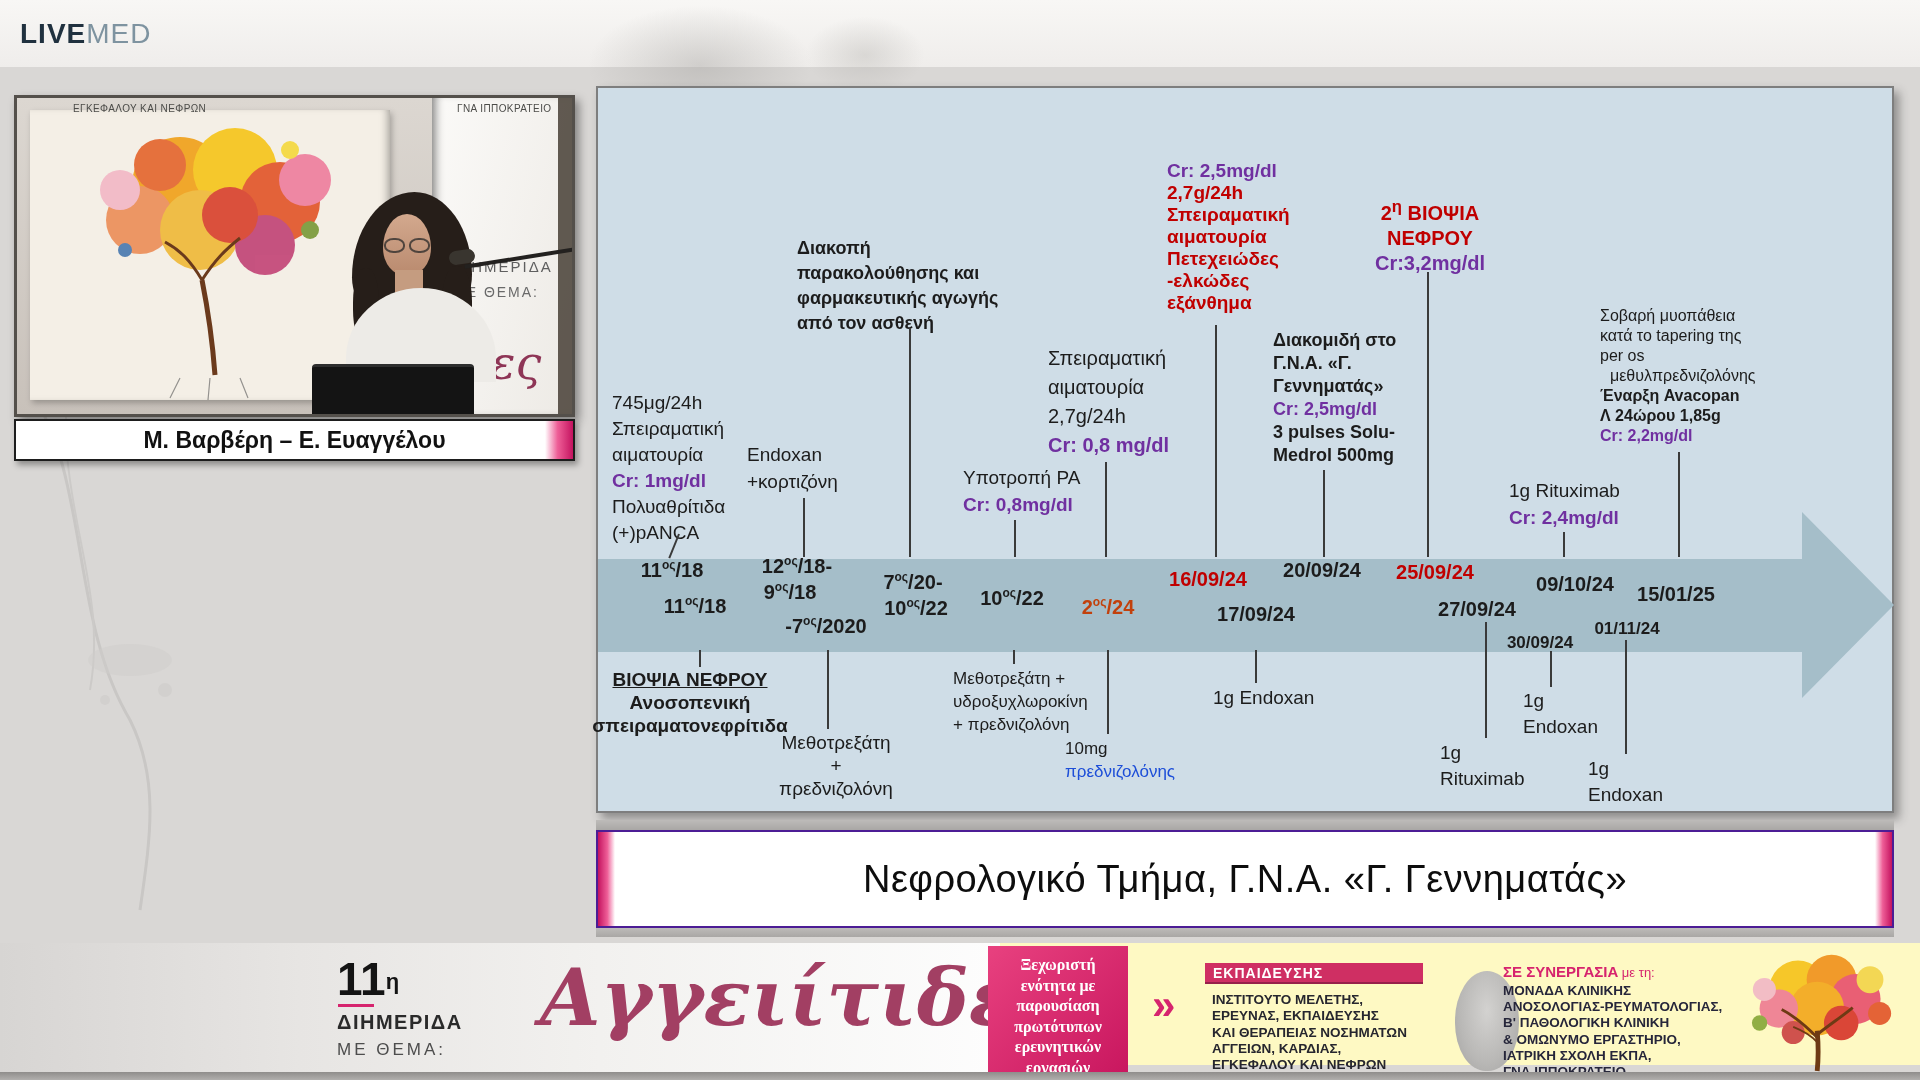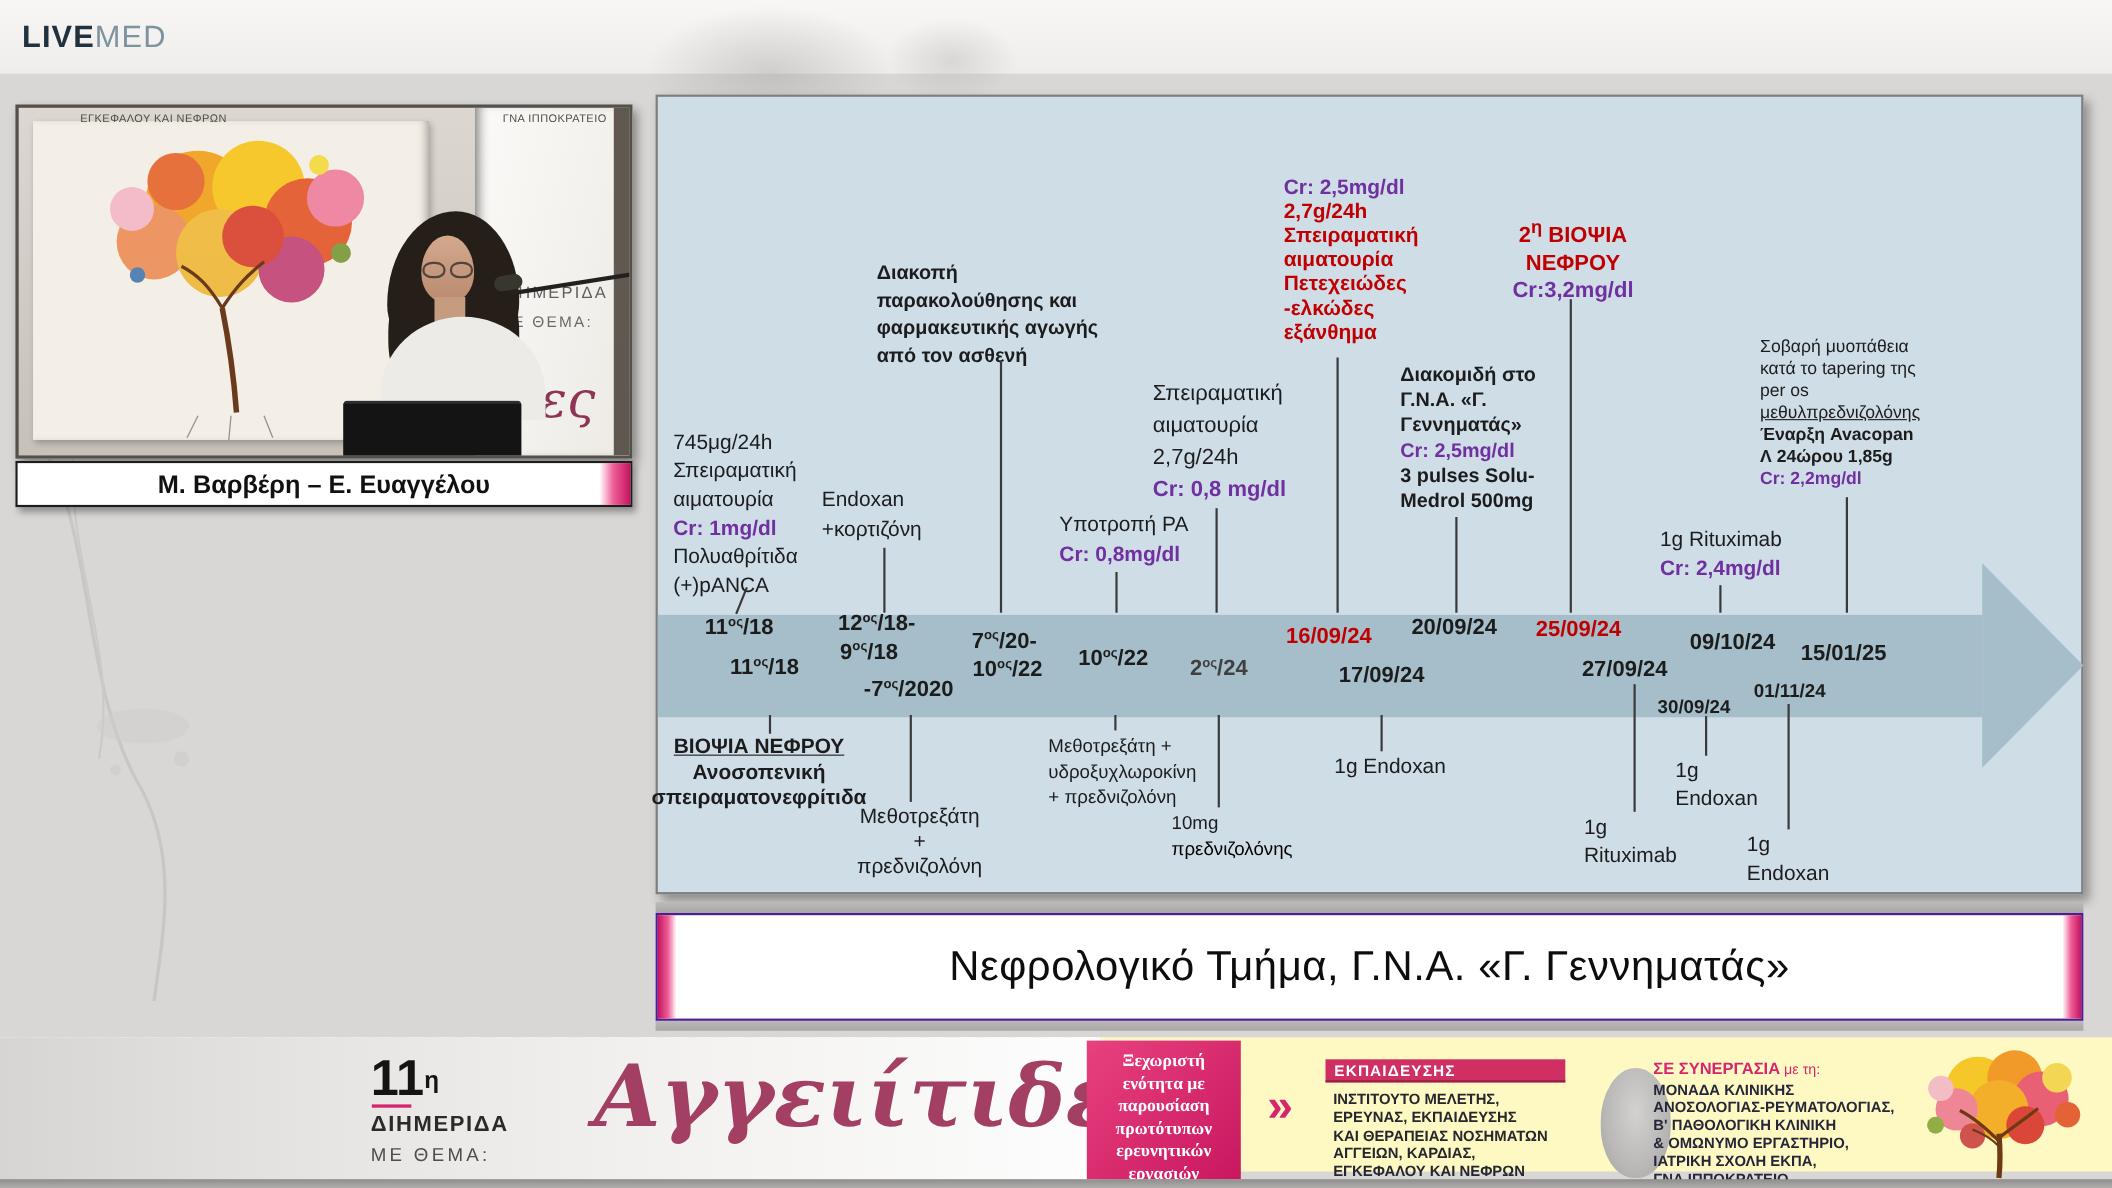--- a/index.html
+++ b/index.html
@@ -209,21 +209,21 @@
 
   <div class="abs" id="tl-layer">
       <div class="tl-date" style="left: 672px; top: 558px; color: rgb(28, 28, 28);">11<sup>ος</sup>/18</div>
       <div class="tl-date" style="left: 695px; top: 594px; color: rgb(28, 28, 28);">11<sup>ος</sup>/18</div>
       <div class="tl-date" style="left: 797px; top: 554px; color: rgb(28, 28, 28);">12<sup>ος</sup>/18-</div>
       <div class="tl-date" style="left: 790px; top: 580px; color: rgb(28, 28, 28);">9<sup>ος</sup>/18</div>
       <div class="tl-date" style="left: 826px; top: 614px; color: rgb(28, 28, 28);">-7<sup>ος</sup>/2020</div>
       <div class="tl-date" style="left: 913px; top: 570px; color: rgb(28, 28, 28);">7<sup>ος</sup>/20-</div>
       <div class="tl-date" style="left: 916px; top: 596px; color: rgb(28, 28, 28);">10<sup>ος</sup>/22</div>
       <div class="tl-date" style="left: 1012px; top: 586px; color: rgb(28, 28, 28);">10<sup>ος</sup>/22</div>
-      <div class="tl-date" style="left: 1108px; top: 595px; color: #404040;">2<sup>ος</sup>/24</div>
+      <div class="tl-date" style="left: 1108px; top: 595px; color: #c2410c;">2<sup>ος</sup>/24</div>
       <div class="tl-date" style="left: 1208px; top: 568px; color: rgb(192, 0, 0); text-align: center;">16/09/24</div>
       <div class="tl-date" style="left: 1256px; top: 603px; color: rgb(28, 28, 28);">17/09/24</div>
       <div class="tl-date" style="left: 1322px; top: 559px; color: rgb(28, 28, 28);">20/09/24</div>
       <div class="tl-date" style="left: 1435px; top: 561px; color: rgb(192, 0, 0); text-align: center;">25/09/24</div>
       <div class="tl-date" style="left: 1477px; top: 598px; color: rgb(28, 28, 28);">27/09/24</div>
       <div class="tl-date" style="left: 1540px; top: 633px; font-size: 17px; color: rgb(28, 28, 28);">30/09/24</div>
       <div class="tl-date" style="left: 1575px; top: 573px; color: rgb(28, 28, 28);">09/10/24</div>
       <div class="tl-date" style="left: 1627px; top: 619px; font-size: 17px; color: rgb(28, 28, 28);">01/11/24</div>
       <div class="tl-date" style="left: 1676px; top: 583px; color: rgb(28, 28, 28);">15/01/25</div>
       <div class="tl-annot" style="left: 612px; top: 390px; font-size: 19px; line-height: 26px;">
@@ -277,21 +277,21 @@
         <span class="tl-ln" style="color: rgb(112, 48, 160); font-weight: 700;">Cr:3,2mg/dl</span>
       </div>
       <div class="tl-annot" style="left: 1509px; top: 477px; font-size: 19px; line-height: 27px;">
         <span class="tl-ln" style="color: rgb(28, 28, 28);">1g Rituximab</span>
         <span class="tl-ln" style="color: rgb(112, 48, 160); font-weight: 700;">Cr: 2,4mg/dl</span>
       </div>
       <div class="tl-annot" style="left: 1600px; top: 306px; font-size: 16px; line-height: 20px;">
         <span class="tl-ln" style="color: rgb(28, 28, 28);">Σοβαρή μυοπάθεια</span>
         <span class="tl-ln" style="color: rgb(28, 28, 28);">κατά το tapering της</span>
         <span class="tl-ln" style="color: rgb(28, 28, 28);">per os</span>
-        <span class="tl-ln" style="color: rgb(28, 28, 28); text-decoration: underline;">μεθυλπρεδνιζολόνης</span>
+        <span class="tl-ln" style="color: rgb(28, 28, 28);  margin-left: 10px;">μεθυλπρεδνιζολόνης</span>
         <span class="tl-ln" style="color: rgb(28, 28, 28); font-weight: 700;">Έναρξη Avacopan</span>
         <span class="tl-ln" style="color: rgb(28, 28, 28); font-weight: 700;">Λ 24ώρου 1,85g</span>
         <span class="tl-ln" style="color: rgb(112, 48, 160); font-weight: 700;">Cr: 2,2mg/dl</span>
       </div>
       <div class="tl-annot" style="left: 690px; top: 668px; font-size: 19px; line-height: 23px; transform: translateX(-50%); text-align: center;">
         <span class="tl-ln" style="color: rgb(28, 28, 28); font-weight: 700; text-decoration: underline;">ΒΙΟΨΙΑ ΝΕΦΡΟΥ</span>
         <span class="tl-ln" style="color: rgb(28, 28, 28); font-weight: 700;">Ανοσοπενική</span>
         <span class="tl-ln" style="color: rgb(28, 28, 28); font-weight: 700;">σπειραματονεφρίτιδα</span>
       </div>
       <div class="tl-annot" style="left: 836px; top: 731px; font-size: 19px; line-height: 23px; transform: translateX(-50%); text-align: center;">
@@ -299,21 +299,21 @@
         <span class="tl-ln" style="color: rgb(28, 28, 28);">+</span>
         <span class="tl-ln" style="color: rgb(28, 28, 28);">πρεδνιζολόνη</span>
       </div>
       <div class="tl-annot" style="left: 953px; top: 667px; font-size: 17px; line-height: 23px;">
         <span class="tl-ln" style="color: rgb(28, 28, 28);">Μεθοτρεξάτη +</span>
         <span class="tl-ln" style="color: rgb(28, 28, 28);">υδροξυχλωροκίνη</span>
         <span class="tl-ln" style="color: rgb(28, 28, 28);">+ πρεδνιζολόνη</span>
       </div>
       <div class="tl-annot" style="left: 1065px; top: 737px; font-size: 17px; line-height: 23px;">
         <span class="tl-ln" style="color: rgb(28, 28, 28);">10mg</span>
-        <span class="tl-ln" style="color: #000000;">πρεδνιζολόνης</span>
+        <span class="tl-ln" style="color: #1d4ed8;">πρεδνιζολόνης</span>
       </div>
       <div class="tl-annot" style="left: 1213px; top: 686px; font-size: 19px; line-height: 24px;">
         <span class="tl-ln" style="color: rgb(28, 28, 28);">1g Endoxan</span>
       </div>
       <div class="tl-annot" style="left: 1440px; top: 740px; font-size: 19px; line-height: 26px;">
         <span class="tl-ln" style="color: rgb(28, 28, 28);">1g</span>
         <span class="tl-ln" style="color: rgb(28, 28, 28);">Rituximab</span>
       </div>
       <div class="tl-annot" style="left: 1523px; top: 688px; font-size: 19px; line-height: 26px;">
         <span class="tl-ln" style="color: rgb(28, 28, 28);">1g</span>

